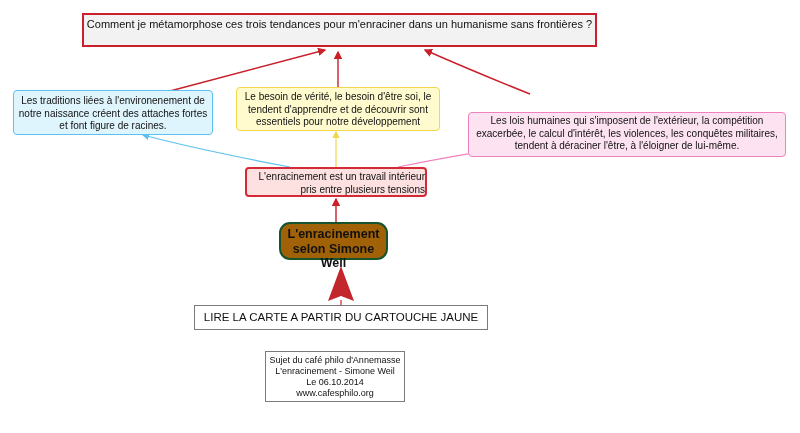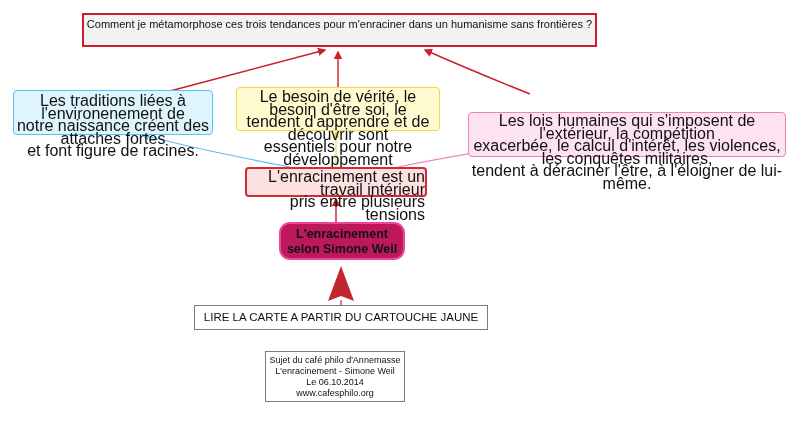--- a/index.html
+++ b/index.html
@@ -1,20 +1,20 @@
 <!DOCTYPE html>
 <html><head>
   <meta charset="utf-8">
   <style>
     html, body { margin: 0; padding: 0; }
     body {
       width: 800px; height: 433px; background: #ffffff; position: relative; overflow: hidden;
       font-family: "Liberation Sans", sans-serif; color: #111;
     }
-    .node { position: absolute; box-sizing: border-box; text-align: center; font-size: 16px; line-height: 12.5px; }
+    .node { position: absolute; box-sizing: border-box; text-align: center; font-size: 10px; line-height: 12.5px; }
     svg.links { position: absolute; left: 0; top: 0; }
     #n-question {
       left: 82px; top: 13px; width: 515px; height: 34px;
       background: #f2f2f2; border: 2px solid #c9202a; padding-top: 3px; font-size: 11px; line-height: 13px;
     }
     #n-traditions {
       left: 13px; top: 90px; width: 200px; height: 45px;
       background: #dff5fd; border: 1px solid #5bc1ef; border-radius: 4px; padding-top: 4px;
     }
     #n-besoin {
@@ -23,22 +23,22 @@
     }
     #n-lois {
       left: 468px; top: 92px; width: 318px; height: 45px;
       background: #fde3f1; border: 1px solid #ee82bd; border-radius: 4px; padding-top: 2px; margin-top: 20px;
     }
     #n-tension {
       left: 245px; top: 167px; width: 182px; height: 30px;
       background: #fde0e0; border: 2px solid #d42a36; border-radius: 4px; padding-top: 2px; text-align: right;
     }
     #n-central {
-      left: 279px; top: 222px; width: 126px; height: 38px;
-      background: #be185d; border: 2px solid #ec4899; border-radius: 11px; padding-top: 3px;
+      left: 279px; top: 222px; width: 109px; height: 38px;
+      background: #a16207; border: 2px solid #14532d; border-radius: 11px; padding-top: 3px;
       font-weight: bold; font-size: 12.5px; line-height: 14.5px;
     }
     #n-lire {
       left: 194px; top: 305px; width: 294px; height: 25px;
       background: #ffffff; border: 1px solid #7b7b7b; padding-top: 5px; font-size: 11.5px;
     }
     #n-sujet {
       left: 265px; top: 351px; width: 140px; height: 51px;
       background: #ffffff; border: 1px solid #7b7b7b; padding-top: 3px; font-size: 9px; line-height: 11px;
     }

